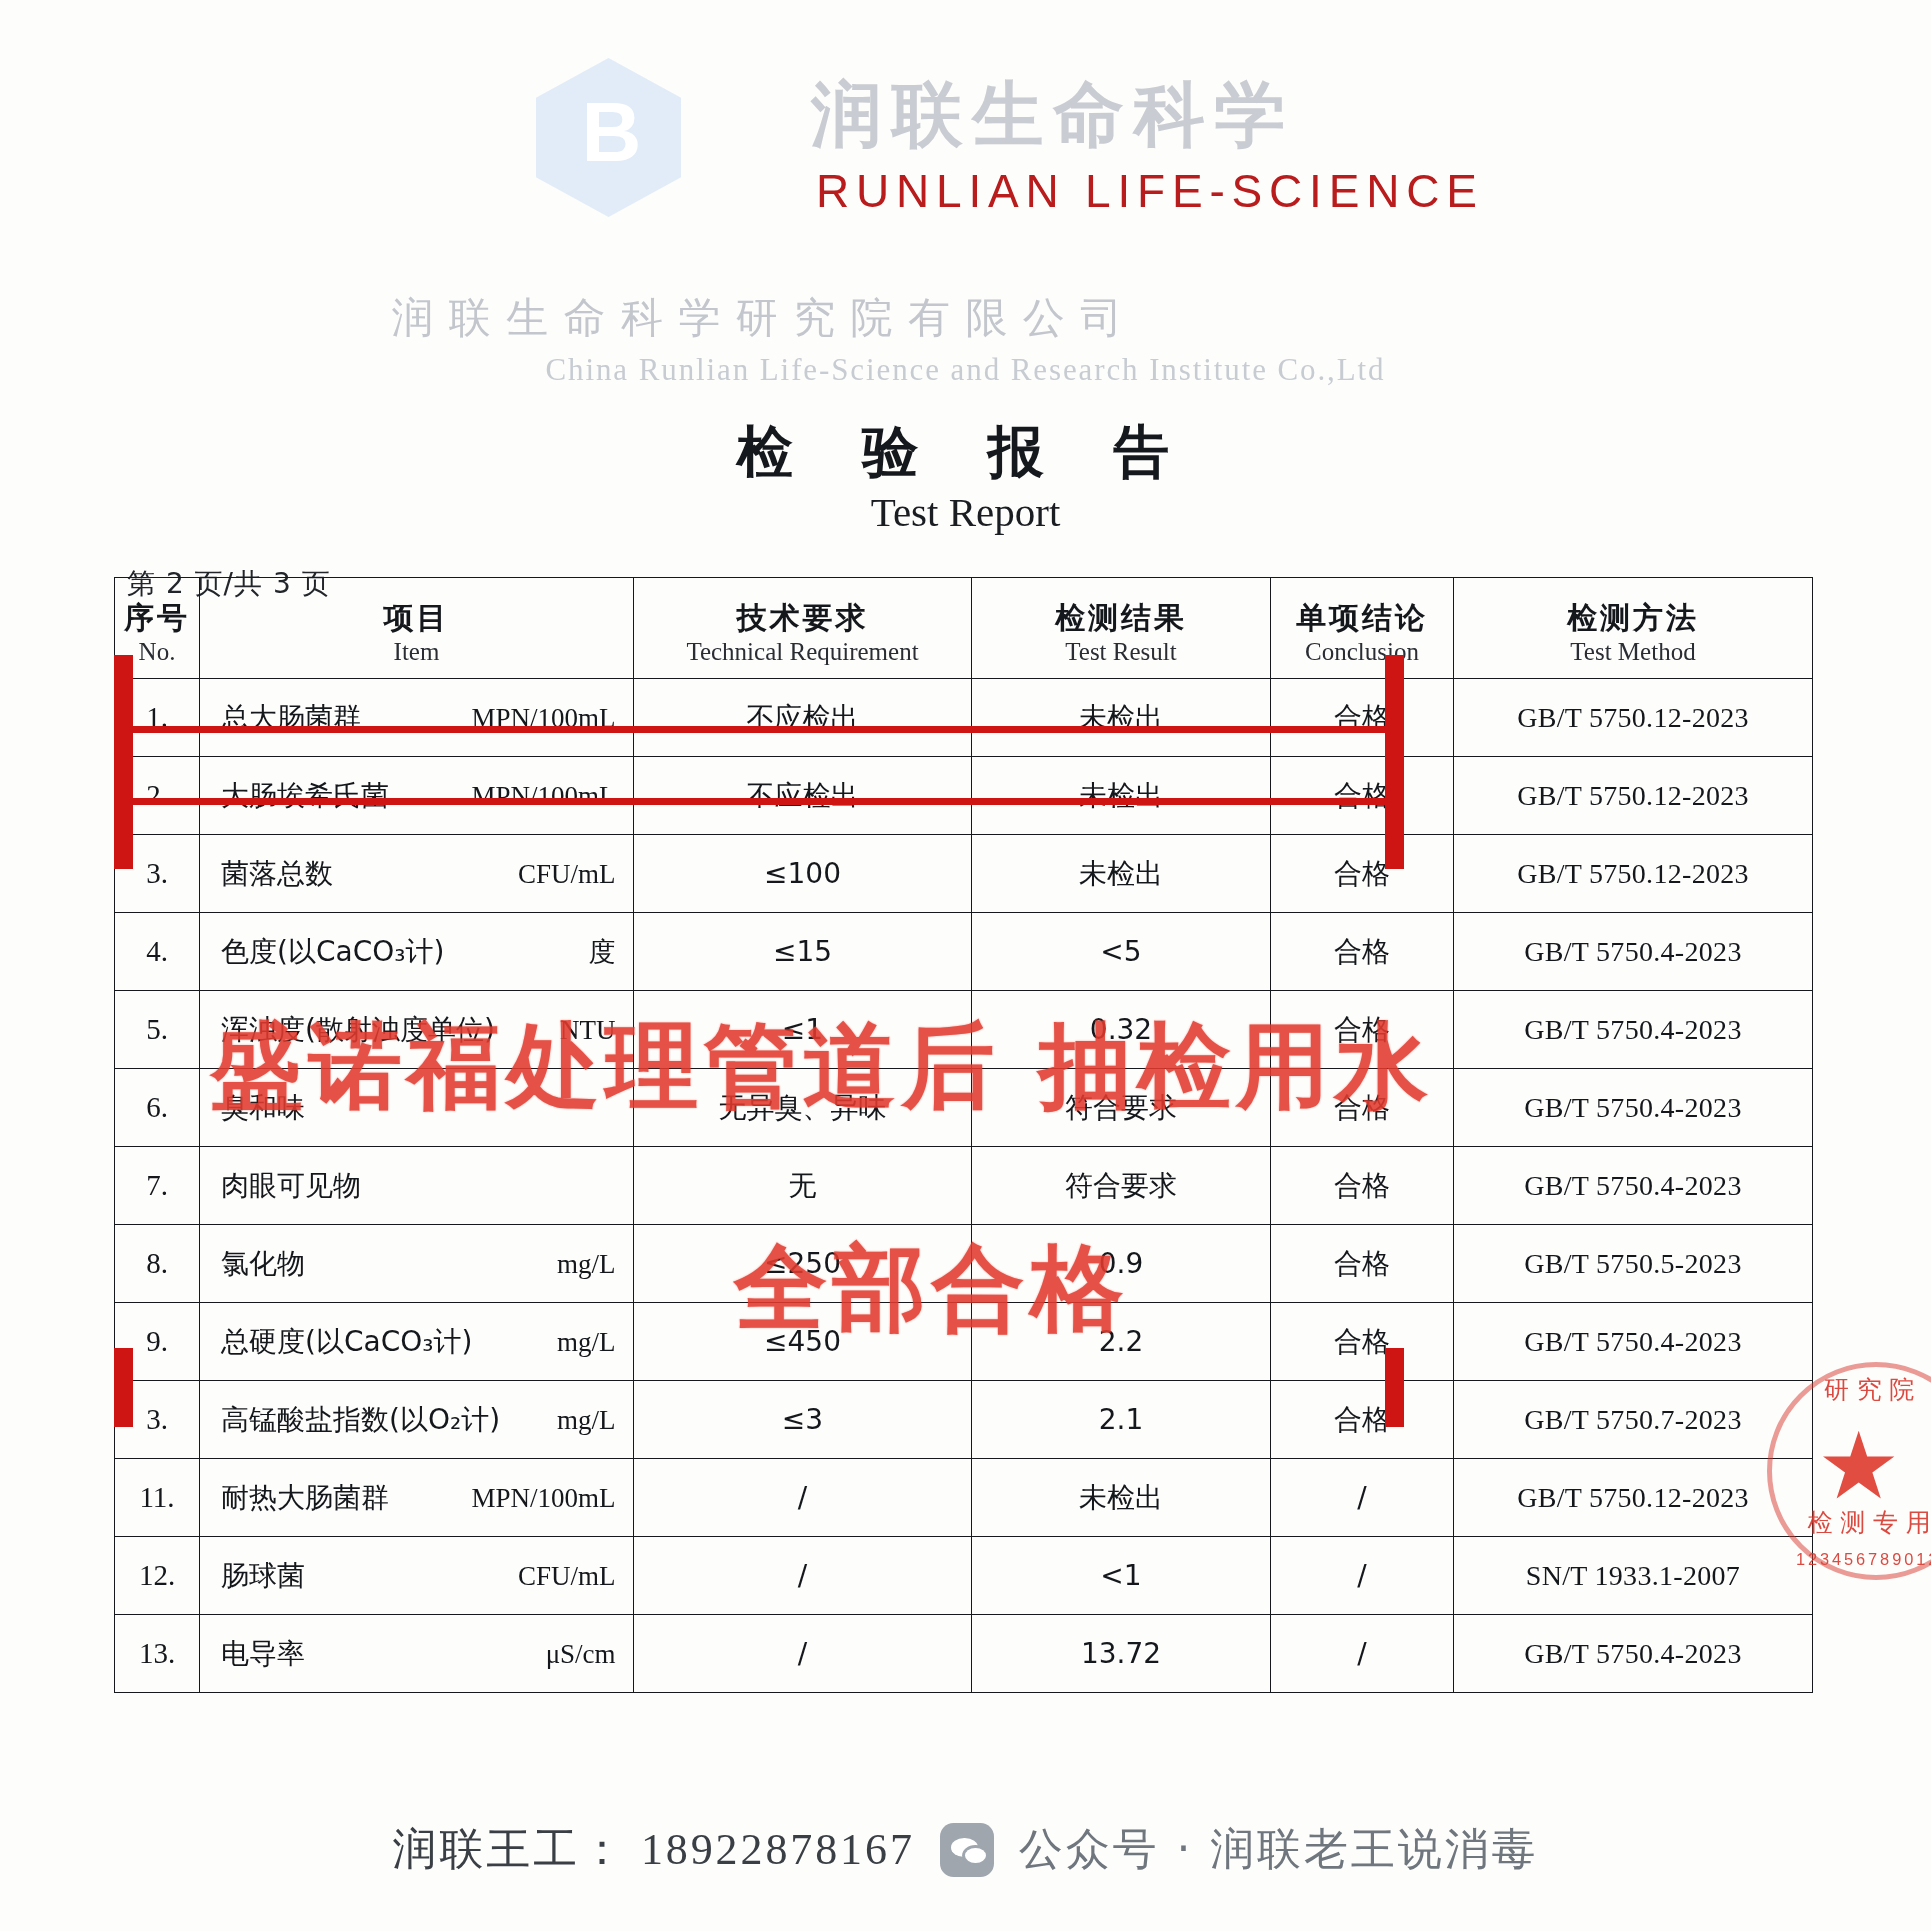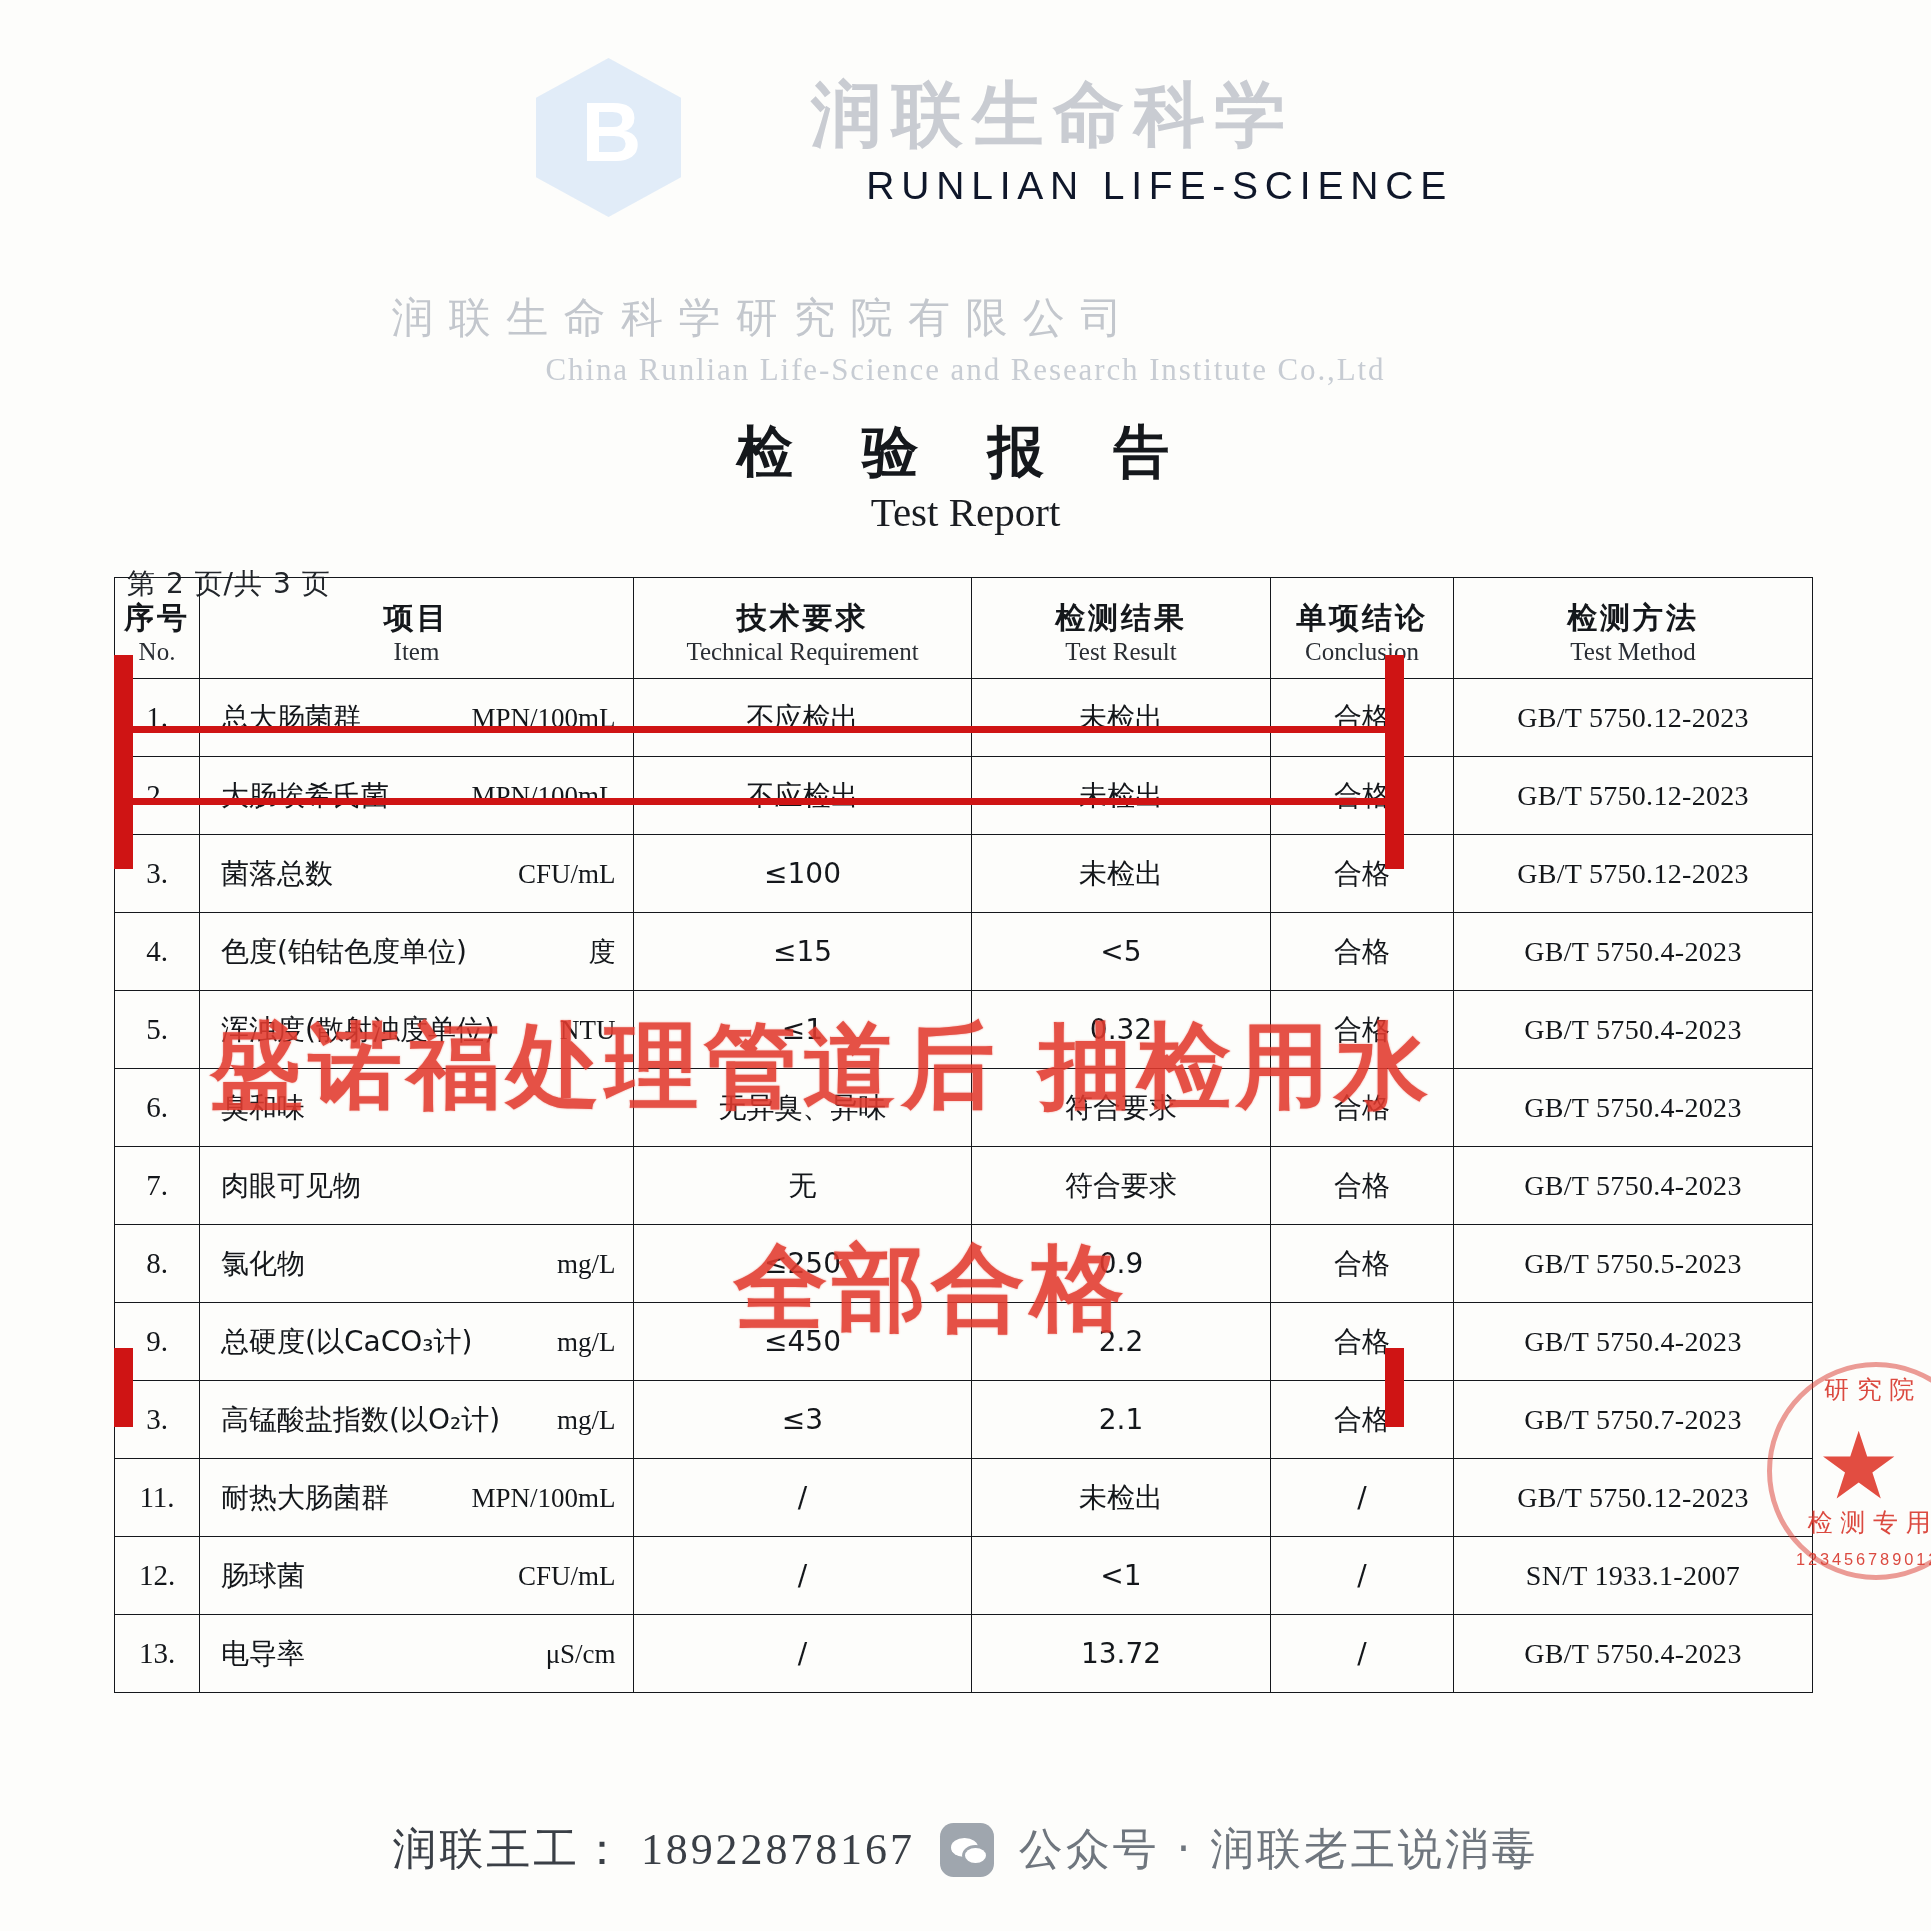--- a/index.html
+++ b/index.html
@@ -46,22 +46,22 @@
     text-align:left;
     font-size:71px;font-weight:bold;
     letter-spacing:9.7px;
     color:#c9ccd2;
     font-family:"DejaVu Sans",sans-serif;
     white-space:nowrap;
   }
   .en-brand{
     position:absolute;left:816px;top:135px;width:637px;
     text-align:right;
-    font-size:39px;letter-spacing:6.8px;
-    color:#0f172a;
+    font-size:46px;letter-spacing:6.8px;
+    color:#b91c1c;
     font-family:"Liberation Sans",sans-serif;
     white-space:nowrap;
   }
   .company-cn{
     position:absolute;left:0;top:261px;width:1529px;
     text-align:center;
     font-size:42px;letter-spacing:15.4px;
     color:#c3c7cd;
     font-family:"DejaVu Sans",sans-serif;
   }
@@ -346,21 +346,21 @@
           <td class="cnv">≤100</td>
           <td class="cnv">未检出</td>
           <td class="cnv">合格</td>
           <td class="method">GB/T 5750.12-2023</td>
         </tr>
 
         <tr>
           <td class="num">4.</td>
           <td>
               <div class="item-cell">
-                <span class="item-name">色度(铂钴色度单位)</span>
+                <span class="item-name">色度(以CaCO₃计)</span>
                 <span class="item-unit">度</span>
               </div>
             </td>
           <td class="cnv">≤15</td>
           <td class="cnv">&lt;5</td>
           <td class="cnv">合格</td>
           <td class="method">GB/T 5750.4-2023</td>
         </tr>
 
         <tr>

